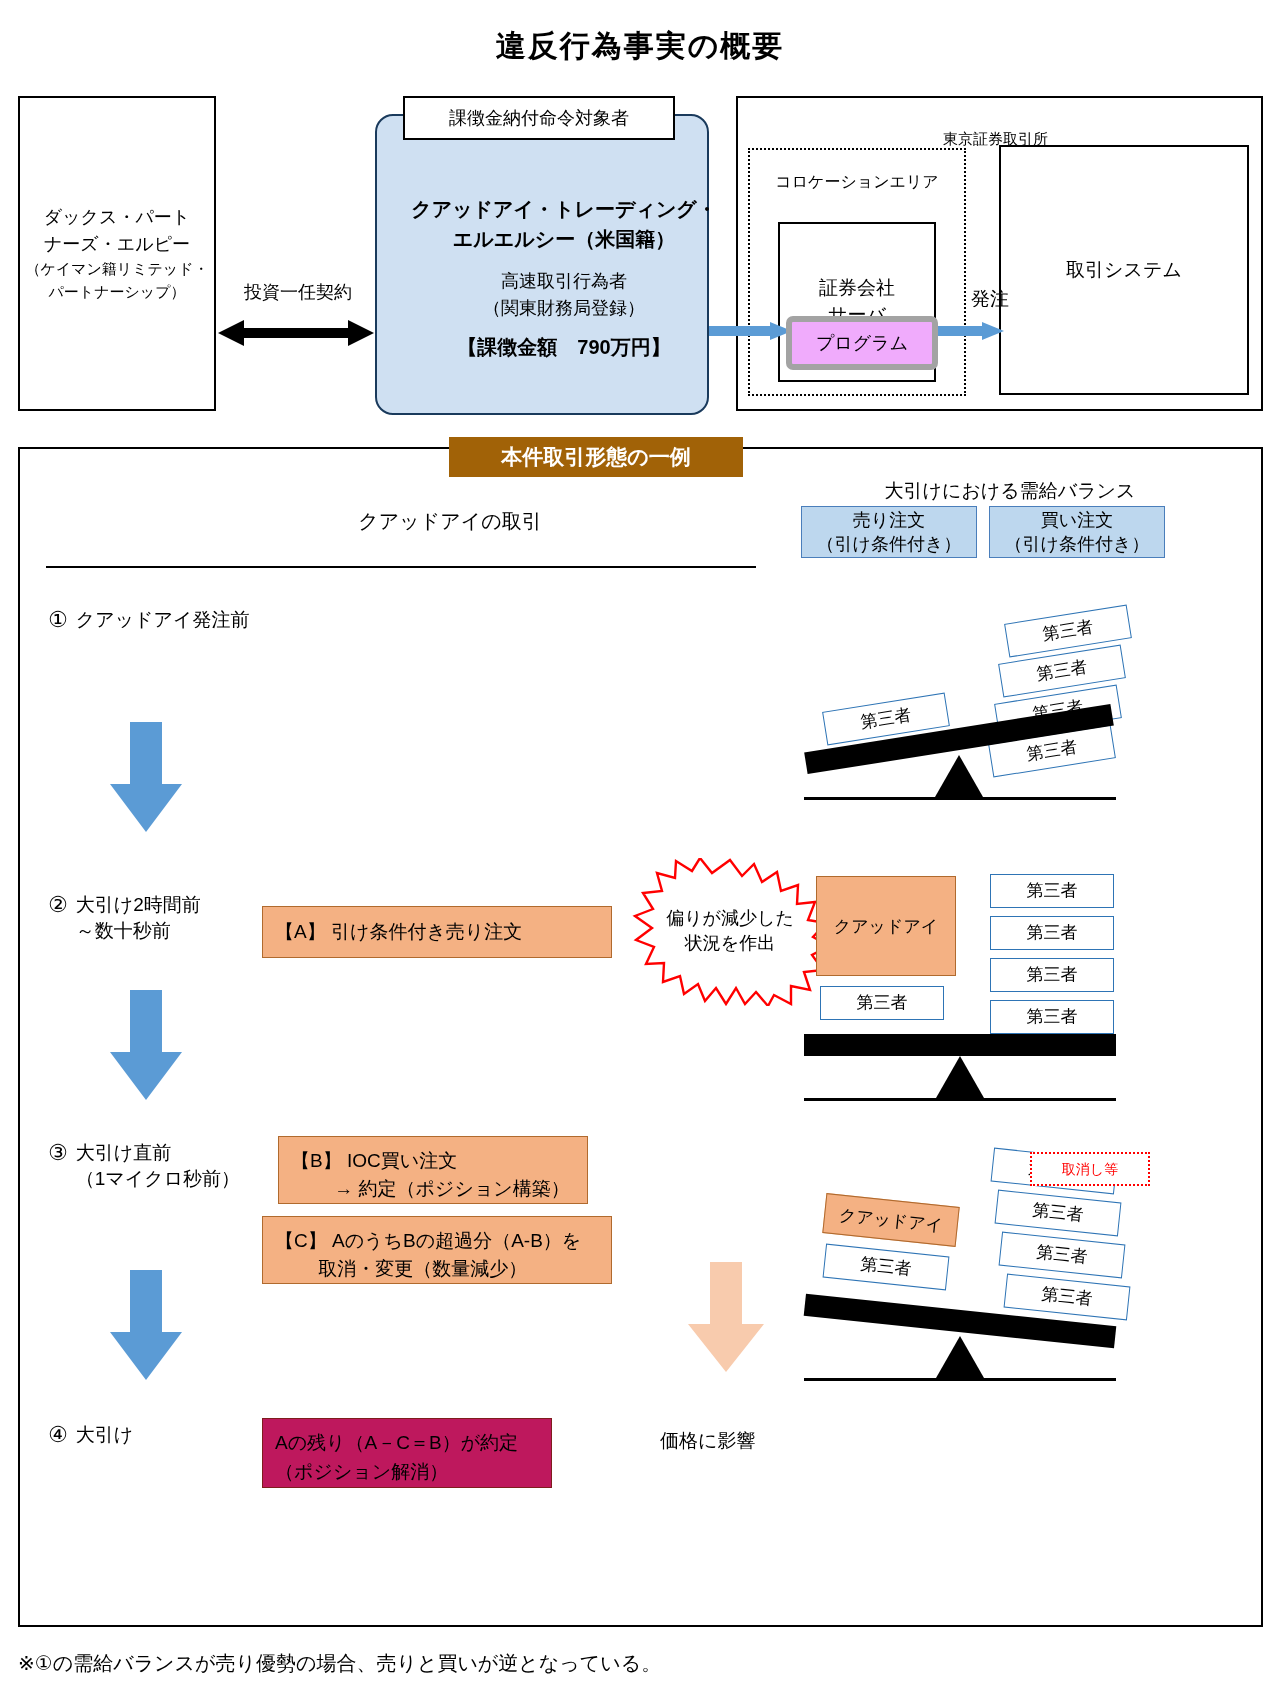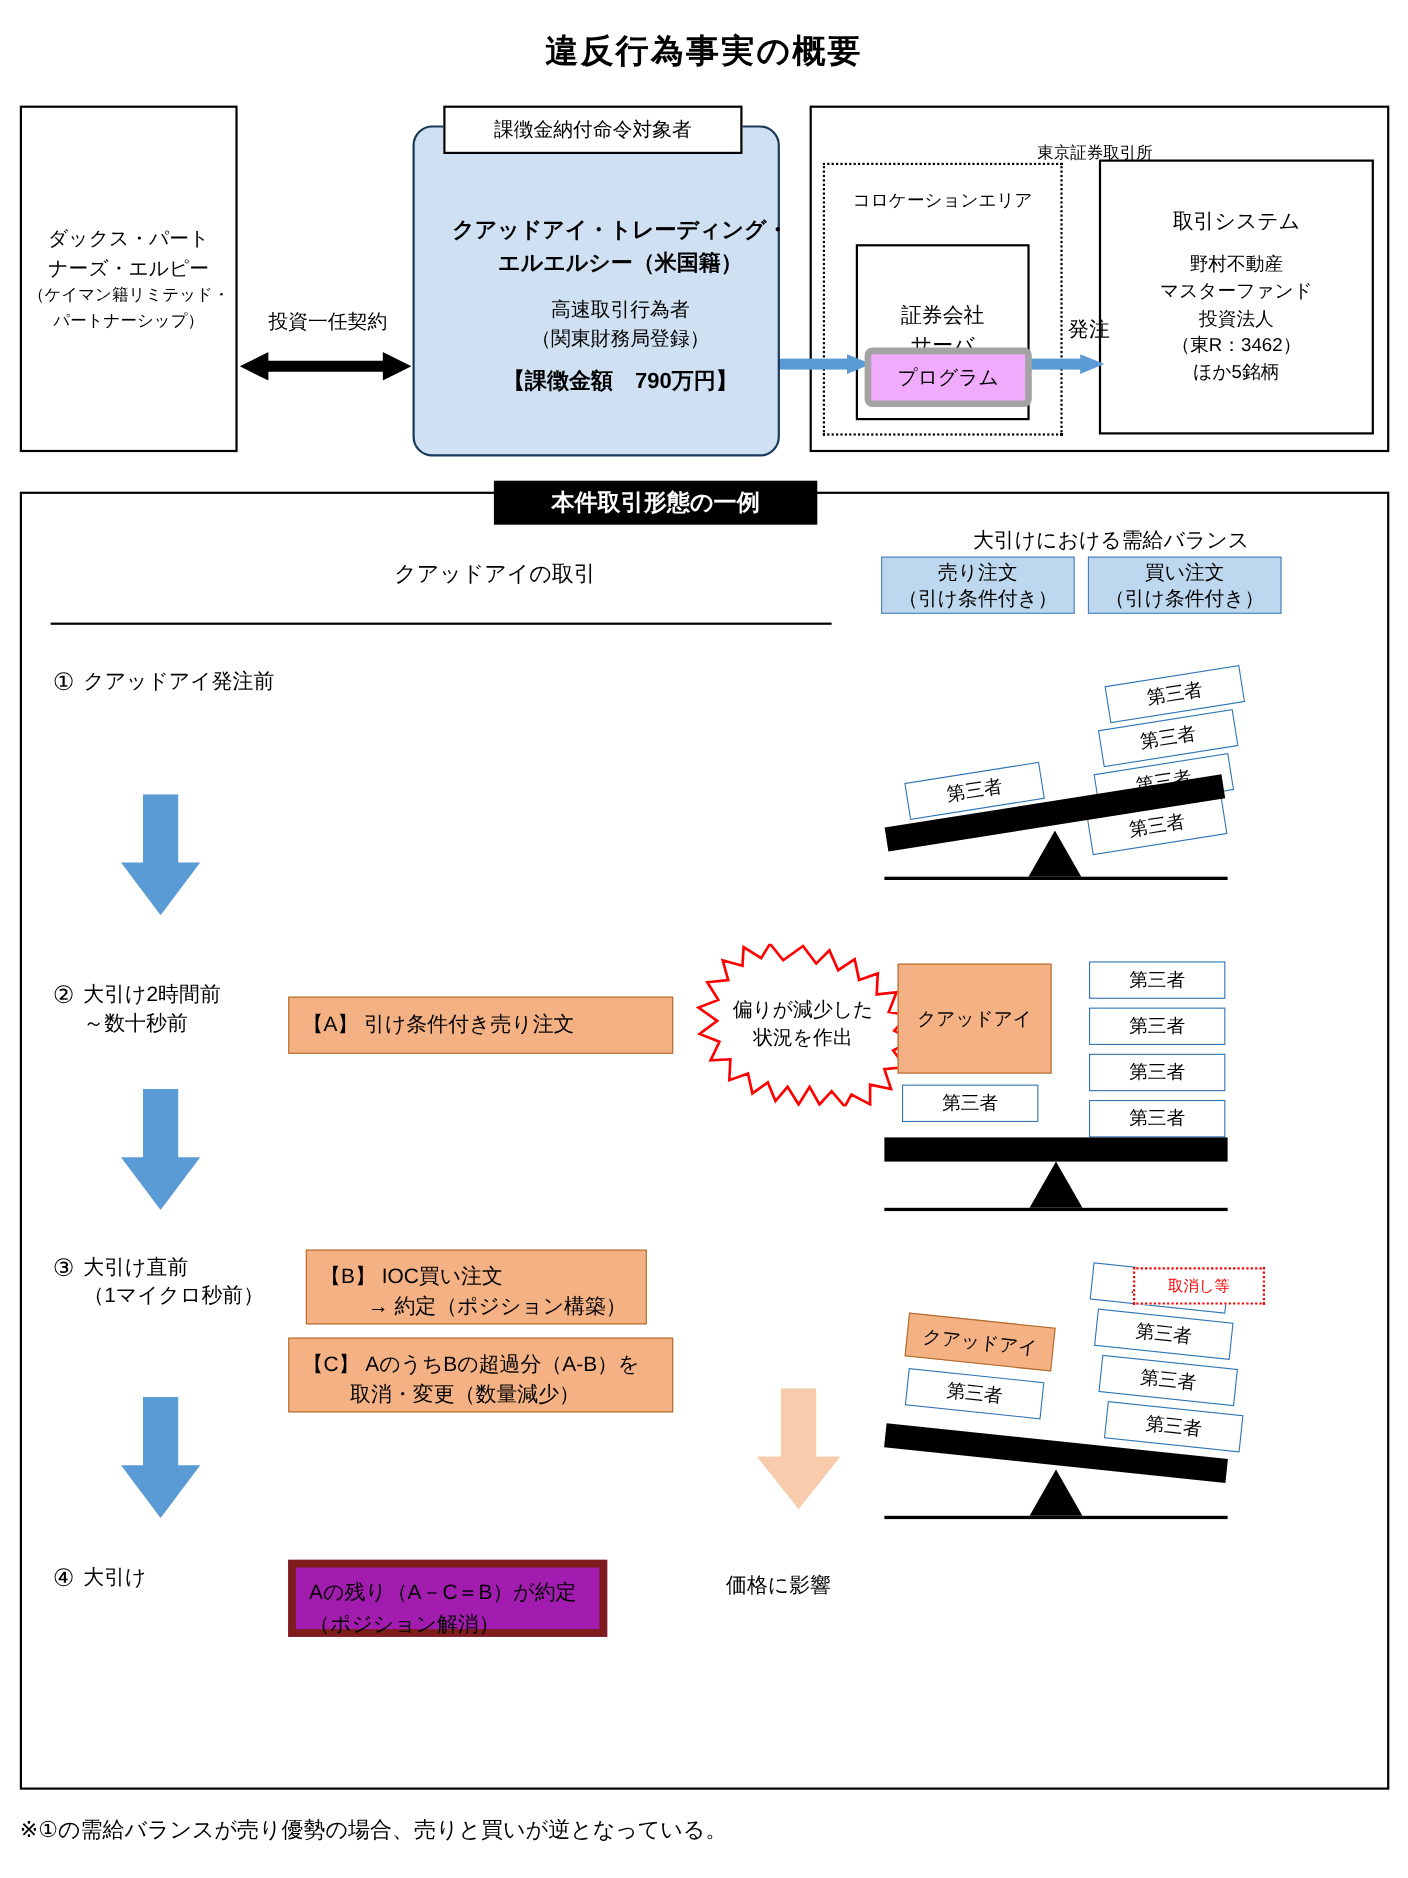--- a/index.html
+++ b/index.html
@@ -45,21 +45,21 @@
 
   
   #dblArrow{left:218px; top:318px; width:156px; height:30px;}
   
   #blueA1{left:708px; top:322px; width:84px; height:18px;}
   
   #blueA2{left:928px; top:322px; width:76px; height:18px;}
 
   
   #panel{left:18px; top:447px; width:1245px; height:1180px; border:2px solid #000; box-sizing:border-box;}
-  #banner{left:449px; top:437px; width:294px; height:40px; background:#000000; color:#fff;
+  #banner{left:449px; top:437px; width:294px; height:40px; background:#a16207; color:#fff;
           font-size:21px; font-weight:bold; z-index:5;}
   #quadTradeHdr{left:240px; top:508px; width:420px; text-align:center; font-size:20px;}
   #hr1{left:46px; top:566px; width:710px; height:2px; background:#000;}
   #balHdr{left:800px; top:478px; width:420px; text-align:center; font-size:19px;}
   .ordBox{height:52px; background:#bdd7ee; border:1px solid #4a7ebb; box-sizing:border-box;
           font-size:18px; line-height:1.35;}
   #sellOrd{left:801px; top:506px; width:176px;}
   #buyOrd{left:989px; top:506px; width:176px;}
 
   .stepNum{font-size:22px;}
@@ -74,21 +74,21 @@
   .bluearrow{width:72px;height:110px;}
   #ba1{left:110px; top:722px;}
   #ba2{left:110px; top:990px;}
   #ba3{left:110px; top:1270px;}
 
   .orangeBox{background:#f4b183; border:1px solid #b06a2e; box-sizing:border-box;
              font-size:19px; line-height:1.45; padding:10px 12px;}
   #boxA{left:262px; top:906px; width:350px; height:52px; display:flex; align-items:center;}
   #boxB{left:262px; top:1136px; width:310px; height:68px;margin-left:16px;}
   #boxC{left:262px; top:1216px; width:350px; height:68px;}
-  #boxD{left:262px; top:1418px; width:290px; height:70px; background:#a21caf; border:7px solid #7f1d1d;
+  #boxD{left:262px; top:1418px; width:290px; height:70px; background:#be185d; border:1px solid #7f1d1d;
         font-size:19px; line-height:1.5; padding:10px 12px; box-sizing:border-box;}
 
   #burst{left:630px; top:858px; width:200px; height:148px;}
   #burstTxt{left:640px; top:906px; width:180px; text-align:center; font-size:18px; line-height:1.4; z-index:3;}
   #kakaku{left:660px; top:1428px; font-size:19px;}
   #orangeArrow{left:688px; top:1262px; width:76px; height:110px;}
 
   
   .scaleWrap{position:absolute;}
   .thirdBox{background:#fff; border:1px solid #2e74b5; box-sizing:border-box;
@@ -134,21 +134,20 @@
 <div class="abs box" id="tse"></div>
 <div class="abs" id="tseTitle">東京証券取引所</div>
 <div class="abs" id="colo"></div>
 <div class="abs" id="coloTitle">コロケーションエリア</div>
 <div class="abs ctr" id="srv">
   <div><span id="srvTxt">証券会社<br>サーバ</span></div>
 </div>
 <div class="abs ctr" id="prog">プログラム</div>
 <div class="abs ctr" id="sys">
   <div>取引システム</div>
-  <div class="sub"><span id="sysSub">野村不動産<br>マスターファンド<br>投資法人<br>（東R：3462）<br>ほか5銘柄</span></div>
 </div>
 <div class="abs" id="hacchuu">発注</div>
 
 <svg class="abs" id="blueA1" viewBox="0 0 84 18">
   <rect x="0" y="4" width="66" height="10" fill="#5b9bd5"></rect>
   <polygon points="84,9 62,0 62,18" fill="#5b9bd5"></polygon>
 </svg>
 <svg class="abs" id="blueA2" viewBox="0 0 76 18">
   <rect x="0" y="4" width="58" height="10" fill="#5b9bd5"></rect>
   <polygon points="76,9 54,0 54,18" fill="#5b9bd5"></polygon>

